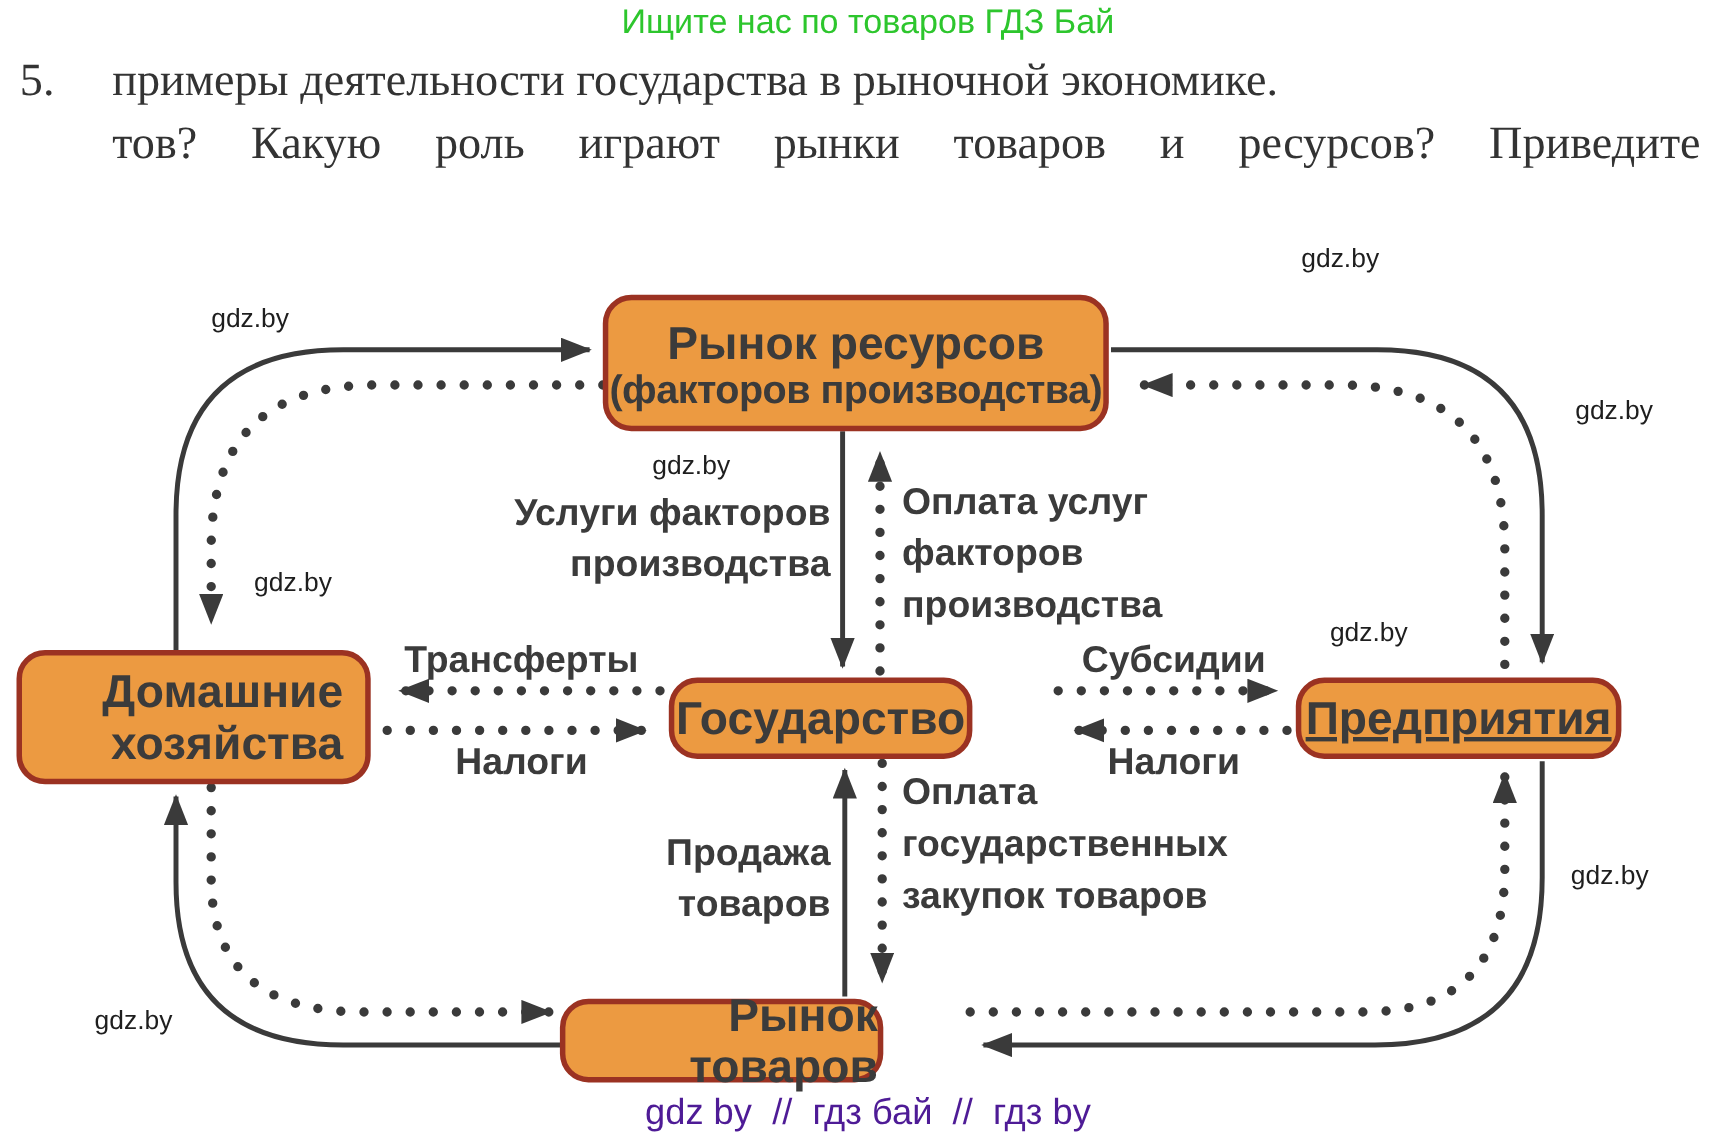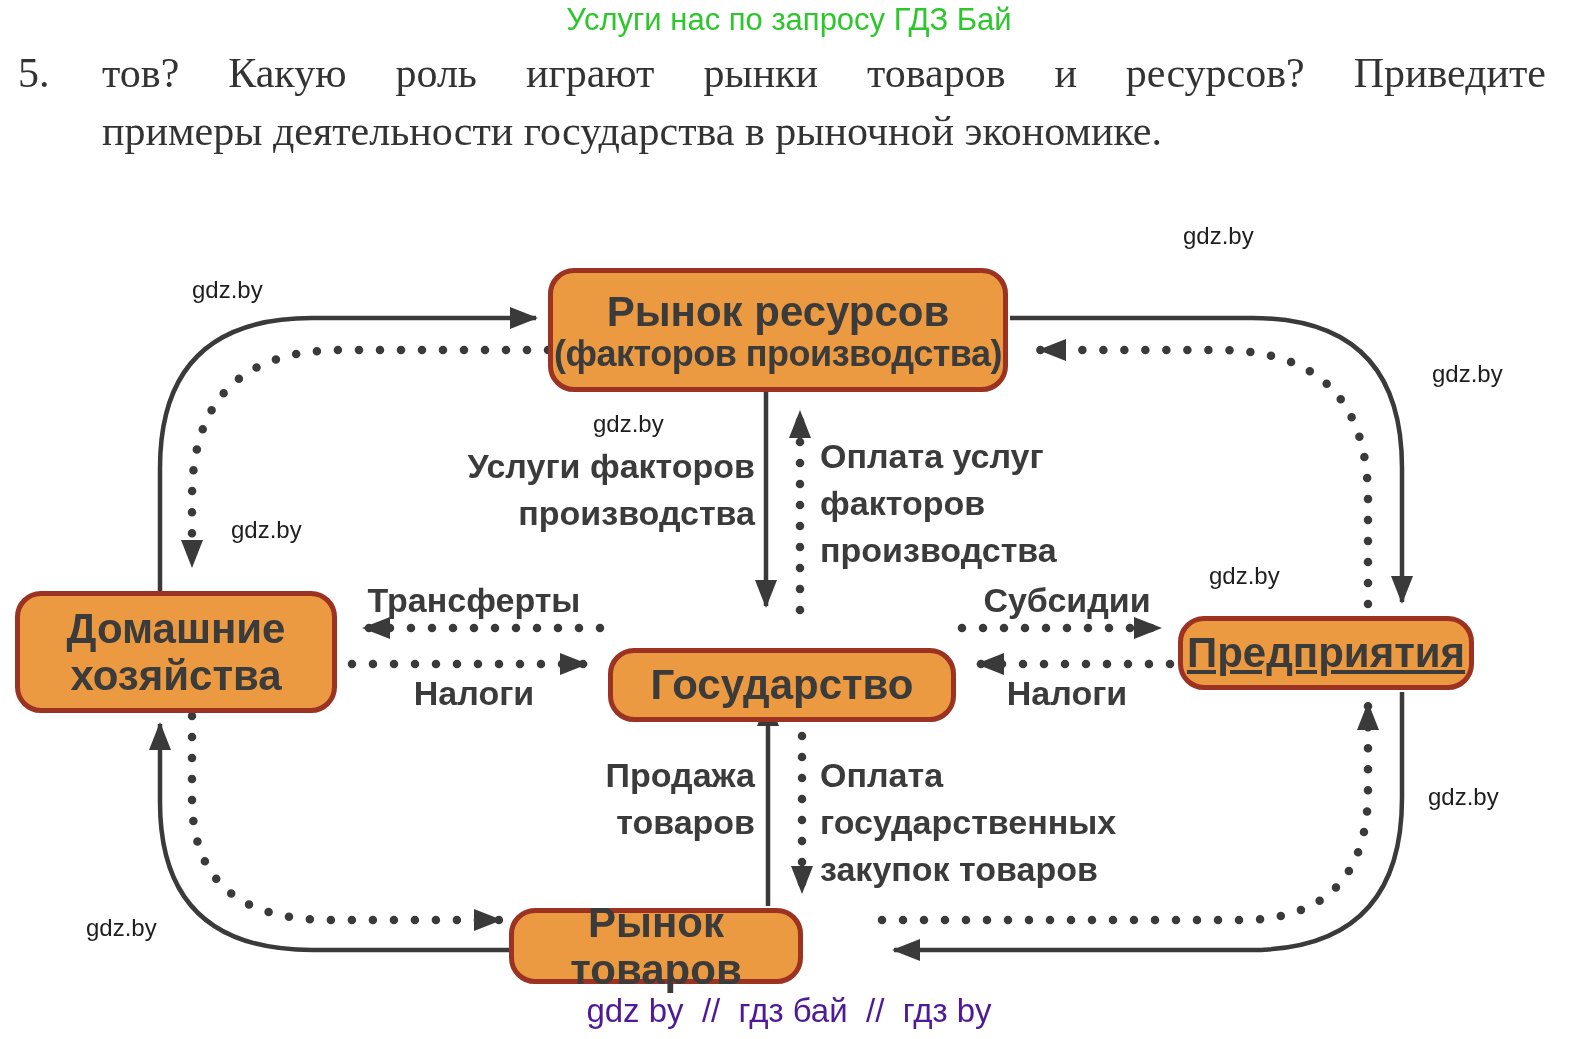--- a/index.html
+++ b/index.html
@@ -21,21 +21,21 @@
   .qnum { width:84px; flex:none; }
   .qtext { flex:1; }
   .qline { text-align:justify; text-align-last:justify; }
   .qline.last { text-align:left; text-align-last:left; }
 
   
   .box {
     position:absolute; background:#EC9A41; border:5px solid #9B3222;
     border-radius:26px; color:#3B3B3B; box-sizing:border-box;
     display:flex; flex-direction:column; align-items:center; justify-content:center;
-    font-weight:bold; text-align:center; z-index:2;
+    font-weight:bold; text-align:right; z-index:2;
   }
   .box .t { font-size:42px; line-height:1.12; }
   .box .s { font-size:36px; line-height:1.05; letter-spacing:-0.5px; }
   .box.households .t { max-width:272px; }
 
   
   .flabel {
     position:absolute; font-weight:bold; font-size:34px; line-height:47px;
     color:#3B3B3B; z-index:3;
   }
@@ -51,27 +51,27 @@
   }
 
   svg.flows { position:absolute; left:0; top:0; z-index:1; }
   path.solid  { fill:none; stroke:#3A3A3A; stroke-width:4.5px; }
   path.dotted { fill:none; stroke:#3A3A3A; stroke-width:8.5px;
                 stroke-linecap:round; stroke-dasharray:0 21; }
 </style>
 </head>
 <body>
 
-<div class="promo">Услуги нас по запросу ГДЗ Бай</div>
+<div class="promo">Ищите нас по товаров ГДЗ Бай</div>
 
 <div class="question">
   <div class="qnum">5.</div>
   <div class="qtext">
+    <div class="qline last">примеры деятельности государства в рыночной экономике.</div>
     <div class="qline">тов? Какую роль играют рынки товаров и ресурсов? Приведите</div>
-    <div class="qline last">примеры деятельности государства в рыночной экономике.</div>
   </div>
 </div>
 
 <svg class="flows" width="1578" height="1039" viewBox="0 0 1578 1039">
   <defs>
     <marker id="ah" markerUnits="userSpaceOnUse" markerWidth="34" markerHeight="26" refX="26" refY="11" orient="auto">
       <path d="M0,0 L28,11 L0,22 Z" fill="#3A3A3A"></path>
     </marker>
   </defs>
 
@@ -96,21 +96,21 @@
 
 <div class="box" style="left:548px; top:268px; width:460px; height:124px;">
   <div class="t">Рынок ресурсов</div>
   <div class="s">(факторов производства)</div>
 </div>
 
 <div class="box households" style="left:15px; top:591px; width:322px; height:122px;">
   <div class="t">Домашние хозяйства</div>
 </div>
 
-<div class="box" style="left:608px; top:648px; width:348px; height:74px;">
+<div class="box" style="left:608px; top:616px; width:276px; height:74px;">
   <div class="t">Государство</div>
 </div>
 
 <div class="box" style="left:1178px; top:616px; width:296px; height:74px;text-decoration:underline;">
   <div class="t">Предприятия</div>
 </div>
 
 <div class="box" style="left:509px; top:908px; width:294px; height:76px;border-radius:26px;">
   <div class="t">Рынок товаров</div>
 </div>
@@ -122,21 +122,21 @@
 <div class="flabel center" style="left:340px; top:577px; width:268px;">Трансферты</div>
 
 <div class="flabel center" style="left:340px; top:670px; width:268px;">Налоги</div>
 
 <div class="flabel center" style="left:956px; top:577px; width:222px;">Субсидии</div>
 
 <div class="flabel center" style="left:956px; top:670px; width:222px;">Налоги</div>
 
 <div class="flabel right" style="left:555px; top:752px; width:200px;text-align:right;">Продажа товаров</div>
 
-<div class="flabel" style="left:820px; top:752px; width:360px;">Оплата государственных закупок товаров</div>
+<div class="flabel" style="left:820px; top:697px; width:360px;">Оплата государственных закупок товаров</div>
 
 <div class="wm" style="left:192px; top:276px;">gdz.by</div>
 <div class="wm" style="left:1183px; top:222px;">gdz.by</div>
 <div class="wm" style="left:593px; top:410px;">gdz.by</div>
 <div class="wm" style="left:231px; top:516px;">gdz.by</div>
 <div class="wm" style="left:1432px; top:360px;">gdz.by</div>
 <div class="wm" style="left:1209px; top:562px;">gdz.by</div>
 <div class="wm" style="left:1428px; top:783px;">gdz.by</div>
 <div class="wm" style="left:86px; top:914px;">gdz.by</div>
 

